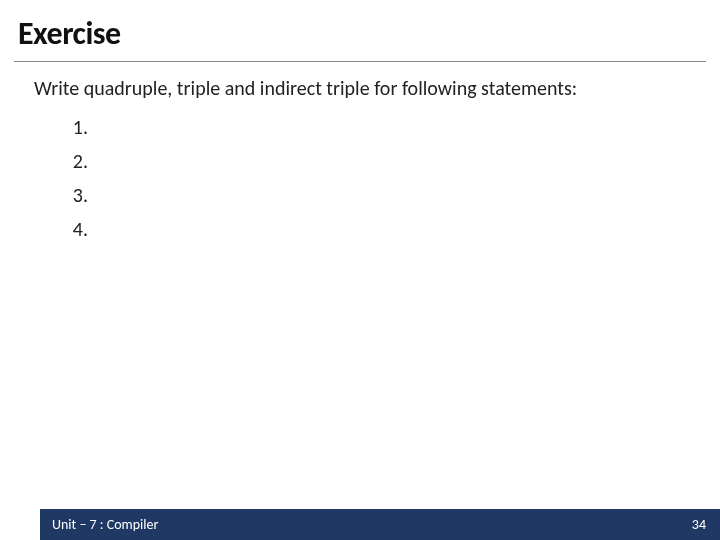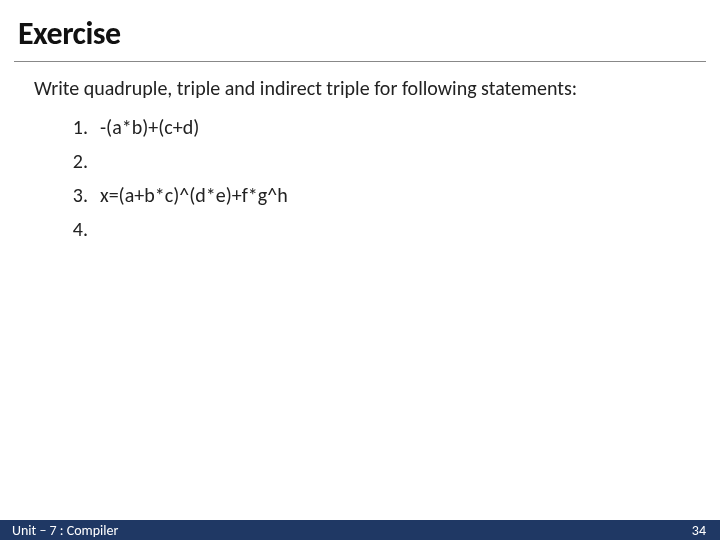--- a/index.html
+++ b/index.html
@@ -7,47 +7,45 @@
   .slide { width: 720px; height: 540px; position: relative; display: flex; flex-direction: column; }
   .title-wrap { padding: 14px 18px 8px 18px; }
   .title { font-size: 32px; font-weight: 700; color: #111; letter-spacing: -0.5px; }
   .rule { height: 1px; background: #888; margin: 0 14px 10px 14px; }
   .body { padding: 4px 22px 0 22px; flex: 1; margin-left: 12px; }
   .prompt { font-size: 20px; color: #222; margin-bottom: 10px; line-height: 1.2; }
   ol.items { list-style: none; padding-left: 26px; }
   ol.items li { font-size: 20px; color: #222; line-height: 1.7; display: flex; }
   ol.items li .num { display: inline-block; width: 28px; text-align: right; margin-right: 12px; }
   ol.items li .expr { }
-  .footer { height: 20px; background: #1f3864; color: #fff; display: flex; align-items: center; font-size: 14px; }
+  .footer { height: 31px; background: #1f3864; color: #fff; display: flex; align-items: center; font-size: 14px; margin-left: 40px; }
   .footer .unit { padding: 0 12px; flex: 0 0 auto; }
   .footer .spacer { flex: 1; }
   .footer .page { padding: 0 14px; }
   .footer .org { padding: 0 10px 0 6px; }
 </style>
 </head>
 <body>
 
 <div class="slide">
   <div class="title-wrap">
     <h1 class="title">Exercise</h1>
   </div>
   <div class="rule"></div>
   <div class="body">
     <p class="prompt">Write quadruple, triple and indirect triple for following statements:</p>
     <ol class="items">
       <li>
         <span class="num">1.</span>
-        <span class="expr">-(a*b)+(c+d)</span>
       </li>
       <li>
         <span class="num">2.</span>
       </li>
       <li>
         <span class="num">3.</span>
-        <span class="expr">x=(a+b*c)^(d*e)+f*g^h</span>
       </li>
       <li>
         <span class="num">4.</span>
       </li>
     </ol>
   </div>
   <div class="footer">
     <div class="unit">Unit – 7 : Compiler</div>
     <div class="spacer"></div>
     <div class="page">34</div>

